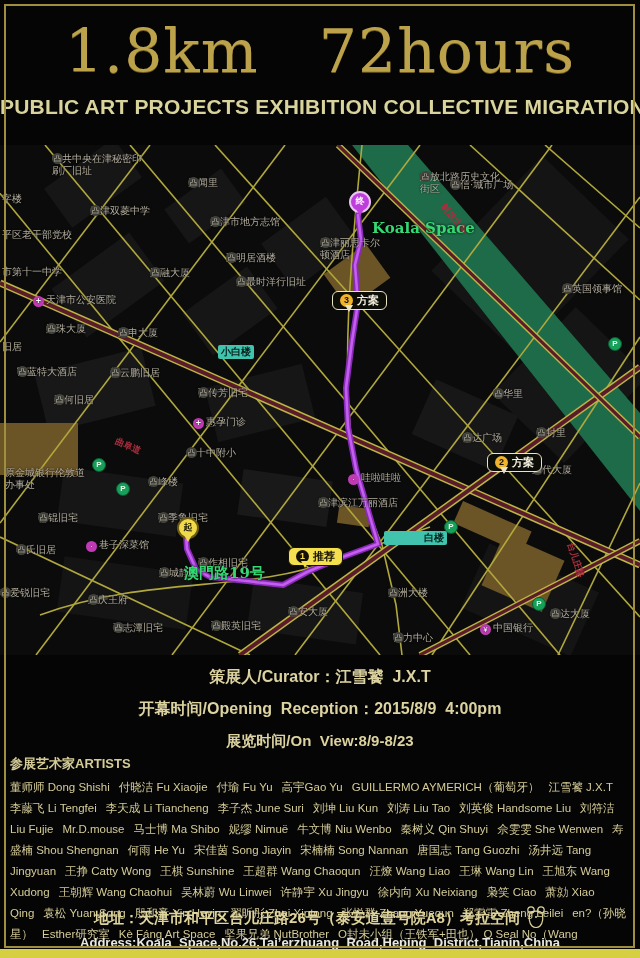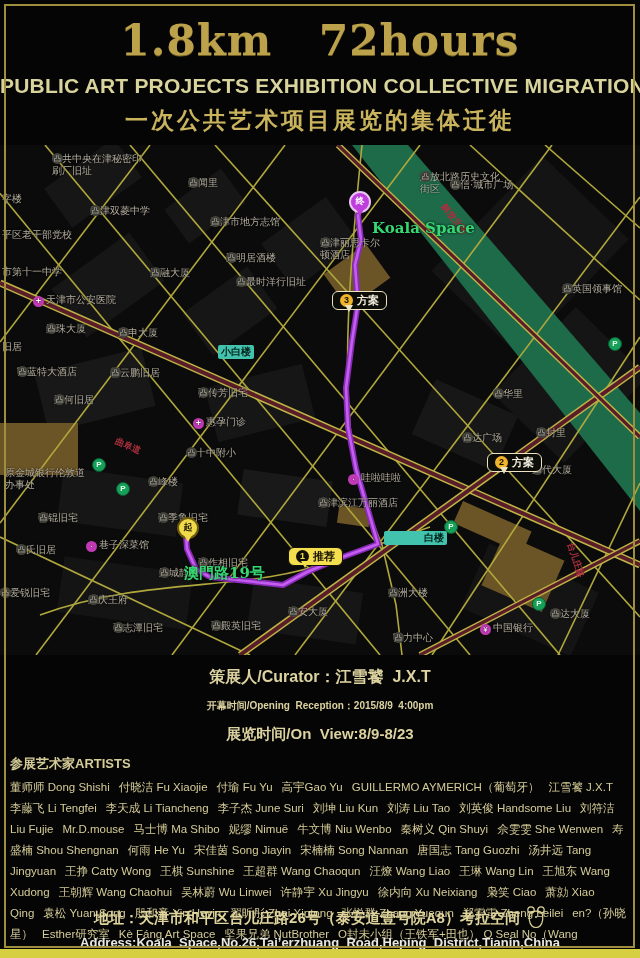--- a/index.html
+++ b/index.html
@@ -6,21 +6,21 @@
   .poster{position:relative;width:640px;height:958px;background:#050505;overflow:hidden;
           font-family:"Liberation Sans","DejaVu Sans",sans-serif;}
   
   .frame{position:absolute;left:4px;top:4px;right:5px;bottom:10px;border:2px solid #9f8e3d;
          pointer-events:none;z-index:40;}
   .bottom-bar{position:absolute;left:0;right:0;bottom:0;height:9px;background:#d6cf42;z-index:41;}
 
   
   .header{position:absolute;top:0;left:0;width:640px;height:145px;text-align:center;}
   .title{margin:0;padding-top:16px;font-family:"DejaVu Serif","Liberation Serif",serif;
-         font-weight:bold;font-size:42px;color:#bda24c;letter-spacing:1px;white-space:pre;
+         font-weight:normal;font-size:60px;color:#bda24c;letter-spacing:1px;white-space:pre;
          text-shadow:0 1px 0 #6b5a22;}
   .sub-en{margin-top:9px;font-size:21px;font-weight:bold;color:#d9d49c;letter-spacing:.2px;white-space:pre;}
   .sub-cn{margin-top:7px;font-size:23px;font-weight:bold;color:#c9b35c;letter-spacing:3px;white-space:pre;}
 
   
   .map{position:absolute;top:145px;left:0;width:640px;height:510px;background:#0b0b0b;overflow:hidden;}
   .map-svg{position:absolute;left:0;top:0;}
   .map-labels{position:absolute;left:0;top:0;width:640px;height:510px;}
   .poi{position:absolute;color:#b3ad9e;font-size:10px;line-height:11.5px;white-space:nowrap;
        display:inline-block;text-shadow:0 0 2px #000;}
@@ -54,21 +54,21 @@
   .bubble.rec{background:#f4df4e;border:1px solid #14120a;color:#141005;}
   .bubble.rec .num{background:#141005;color:#f4df4e;}
   .bubble:after{content:"";position:absolute;left:12px;bottom:-7px;border:4px solid transparent;border-top-width:7px;}
   .bubble.plan:after{border-top-color:#ece3c2;}
   .bubble.rec:after{border-top-color:#f4df4e;}
 
   
   .info{position:absolute;top:655px;left:0;width:640px;text-align:center;color:#ddd3a0;}
   .center-line{white-space:pre-wrap;font-weight:bold;}
   .l1{margin-top:12px;font-size:16px;}
-  .l2{margin-top:11px;font-size:10px;}
+  .l2{margin-top:11px;font-size:16px;}
   .l3{margin-top:12px;font-size:15px;}
   .l4{margin-top:10px;font-size:13px;}
 
   
   .artists{position:absolute;top:755px;left:0;width:640px;padding:0 10px;box-sizing:border-box;
            color:#d5cc97;}
   .artists-heading{font-size:13px;font-weight:bold;text-align:left;}
   .artists-list{margin-top:4px;font-size:11.5px;line-height:21px;text-align:left;}
   .artist{margin-right:9px;}
 
@@ -79,21 +79,20 @@
   .koala{display:inline-block;vertical-align:-6px;margin-left:6px;}
 </style>
 </head>
 <body>
 
 <div class="poster">
 
   <div class="header">
     <h1 class="title">1.8km   72hours</h1>
     <div class="sub-en">PUBLIC ART PROJECTS EXHIBITION COLLECTIVE MIGRATION</div>
-    <div class="sub-cn">一次公共艺术项目展览的集体迁徙</div>
   </div>
 
   <div class="map">
     <svg class="map-svg" width="640" height="510" viewBox="0 0 640 510">
 
       <g fill="#161616">
         <rect x="50" y="14" width="86" height="48" transform="rotate(-36 93 38)"></rect>
         <rect x="170" y="40" width="70" height="42" transform="rotate(-36 205 61)"></rect>
         <rect x="270" y="70" width="80" height="56" transform="rotate(-36 310 98)"></rect>
         <rect x="60" y="110" width="96" height="60" transform="rotate(-36 108 140)"></rect>

